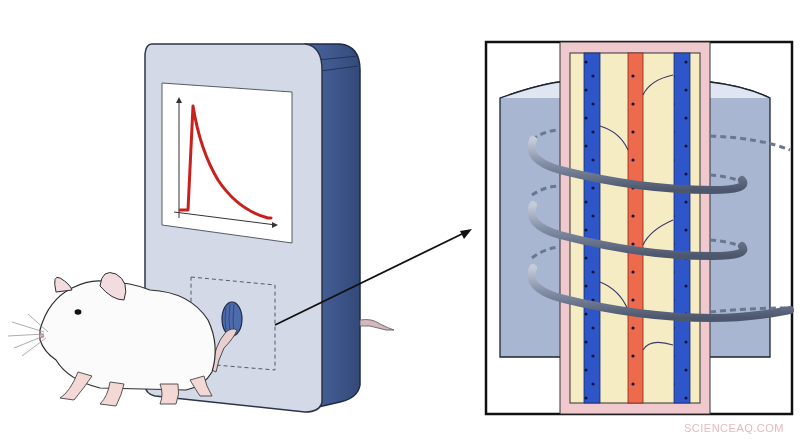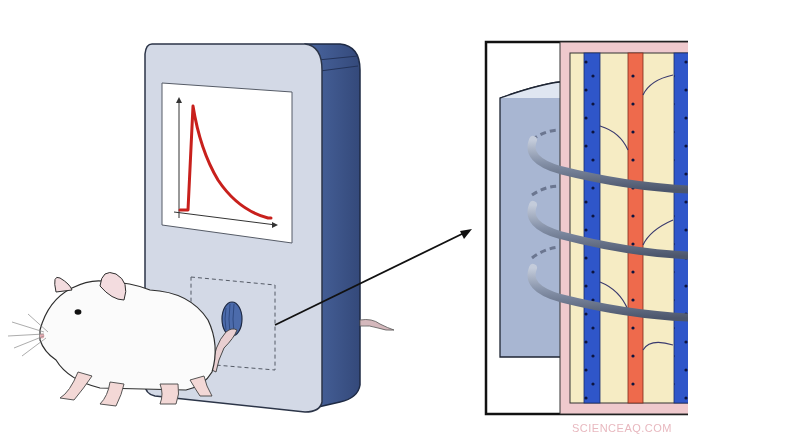--- a/index.html
+++ b/index.html
@@ -1,16 +1,16 @@
 <!DOCTYPE html>
 <html><head>
 <meta charset="utf-8">
 <style>
   html, body { margin:0; padding:0; background:#ffffff; }
-  #canvas { position:relative; width:688px; height:440px; overflow:hidden; background:#ffffff; font-family:"Liberation Sans", sans-serif; }
+  #canvas { position:relative; width:800px; height:440px; overflow:hidden; background:#ffffff; font-family:"Liberation Sans", sans-serif; }
   svg { position:absolute; left:0; top:0; }
   .watermark { position:absolute; right:16px; bottom:6px; font-size:11px; letter-spacing:0.5px; color:#e8b8bf; font-family:"Liberation Sans", sans-serif; }
 </style>
 </head>
 <body>
 
 <div id="canvas">
 <svg width="800" height="440" viewBox="0 0 800 440">
   <defs>
     <linearGradient id="coilGrad" x1="0" y1="0" x2="0" y2="1">

